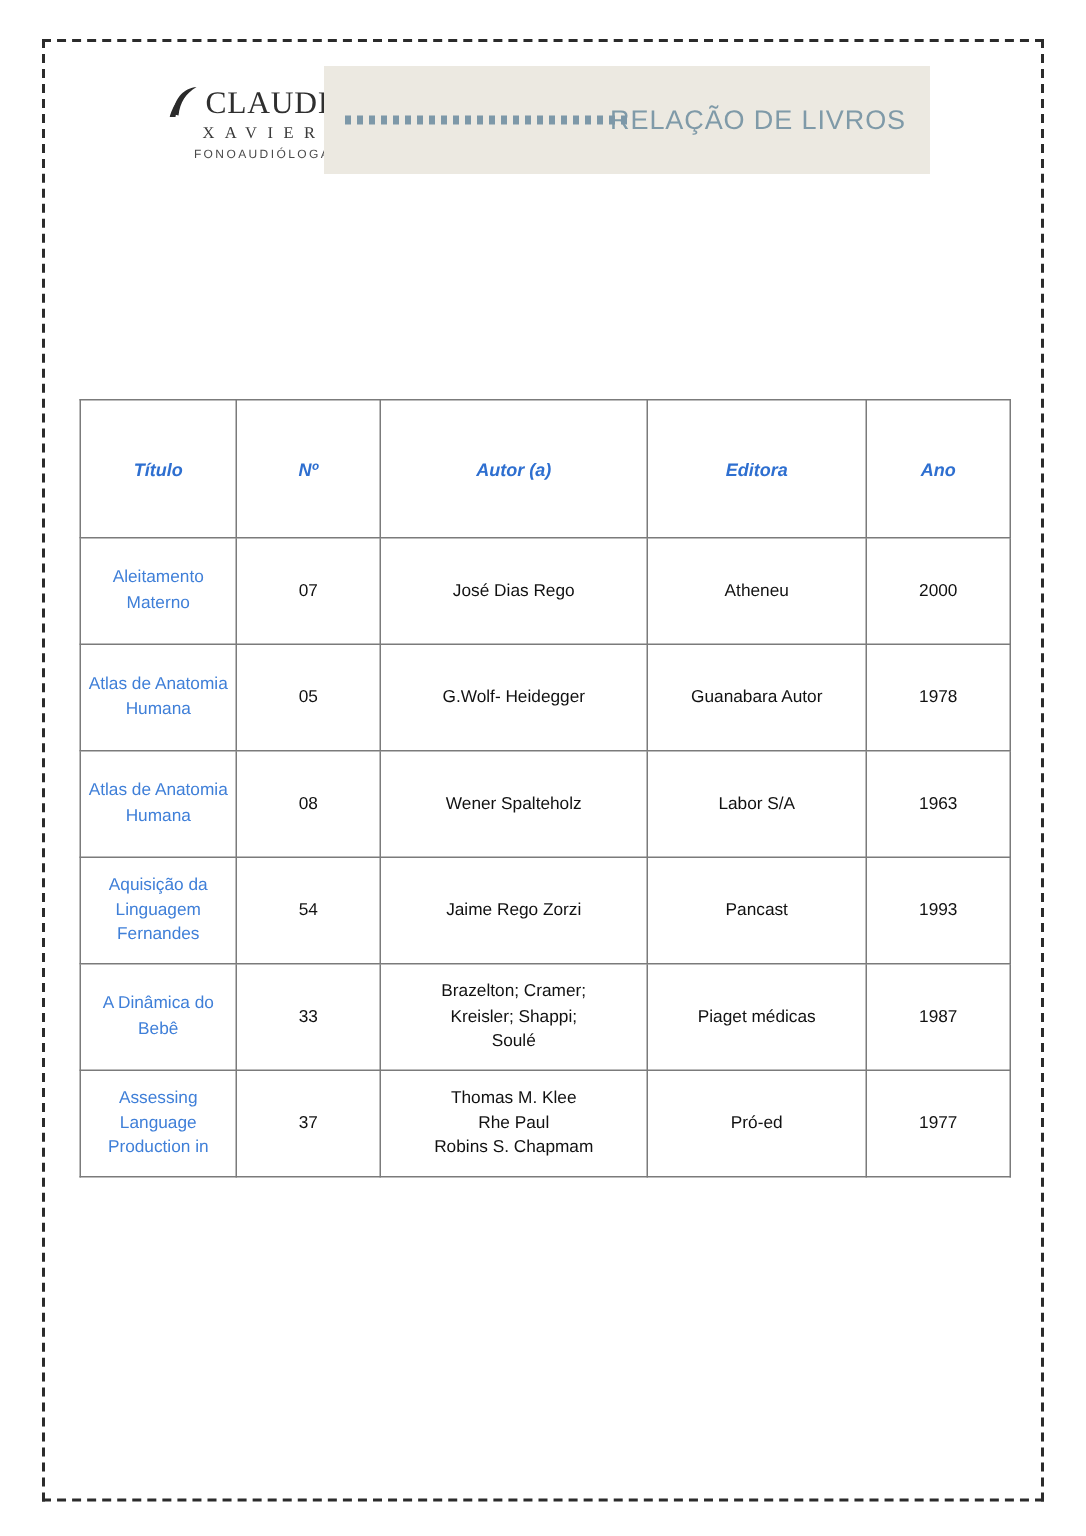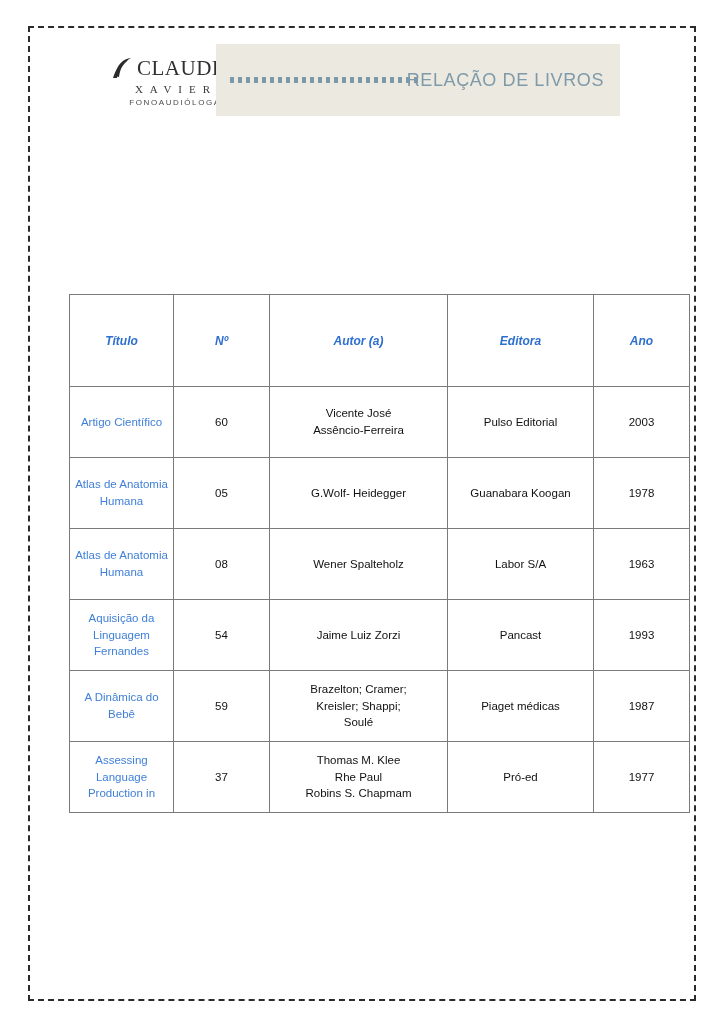--- a/index.html
+++ b/index.html
@@ -113,24 +113,23 @@
   .band-title {
     font-size: 18px;
     color: #7f9aa8;
     letter-spacing: 0.6px;
     font-family: "Liberation Sans", sans-serif;
   }
 
   
   .table-wrap {
     position: absolute;
-    left: 41px;
+    left: 25px;
     top: 240px;
     width: 620px;
-    margin-top: 28px;
   }
   table.books {
     border-collapse: collapse;
     width: 620px;
     table-layout: fixed;
   }
   table.books th, table.books td {
     border: 1px solid #7b7b7b;
     text-align: center;
     vertical-align: middle;
@@ -218,48 +217,47 @@
             <th>Título</th>
             <th>Nº</th>
             <th>Autor (a)</th>
             <th>Editora</th>
             <th>Ano</th>
           </tr>
         </thead>
         <tbody>
             <tr class="row">
               <td class="titulo">
-                <span class="cellline">Artigo Científico</span>
-              </td>
-              <td class="num">
-                <span class="cellline">60</span>
-              </td>
-              <td class="autor">
-                <span class="cellline">Vicente José</span>
-                <span class="cellline">Assêncio-Ferreira</span>
-              </td>
-              <td class="editora">
-                <span class="cellline">Pulso Editorial</span>
-              </td>
-              <td class="ano">
-                <span class="cellline">2003</span>
+                <span class="cellline">Aleitamento Materno</span>
+              </td>
+              <td class="num">
+                <span class="cellline">07</span>
+              </td>
+              <td class="autor">
+                <span class="cellline">José Dias Rego</span>
+              </td>
+              <td class="editora">
+                <span class="cellline">Atheneu</span>
+              </td>
+              <td class="ano">
+                <span class="cellline">2000</span>
               </td>
             </tr>
             <tr class="row">
               <td class="titulo">
                 <span class="cellline">Atlas de Anatomia Humana</span>
               </td>
               <td class="num">
                 <span class="cellline">05</span>
               </td>
               <td class="autor">
                 <span class="cellline">G.Wolf- Heidegger</span>
               </td>
               <td class="editora">
-                <span class="cellline">Guanabara Koogan</span>
+                <span class="cellline">Guanabara Autor</span>
               </td>
               <td class="ano">
                 <span class="cellline">1978</span>
               </td>
             </tr>
             <tr class="row">
               <td class="titulo">
                 <span class="cellline">Atlas de Anatomia Humana</span>
               </td>
               <td class="num">
@@ -276,35 +274,35 @@
               </td>
             </tr>
             <tr class="row">
               <td class="titulo">
                 <span class="cellline">Aquisição da Linguagem Fernandes</span>
               </td>
               <td class="num">
                 <span class="cellline">54</span>
               </td>
               <td class="autor">
-                <span class="cellline">Jaime Luiz Zorzi</span>
+                <span class="cellline">Jaime Rego Zorzi</span>
               </td>
               <td class="editora">
                 <span class="cellline">Pancast</span>
               </td>
               <td class="ano">
                 <span class="cellline">1993</span>
               </td>
             </tr>
             <tr class="row">
               <td class="titulo">
                 <span class="cellline">A Dinâmica do Bebê</span>
               </td>
               <td class="num">
-                <span class="cellline">59</span>
+                <span class="cellline">33</span>
               </td>
               <td class="autor">
                 <span class="cellline">Brazelton; Cramer;</span>
                 <span class="cellline">Kreisler; Shappi;</span>
                 <span class="cellline">Soulé</span>
               </td>
               <td class="editora">
                 <span class="cellline">Piaget médicas</span>
               </td>
               <td class="ano">

